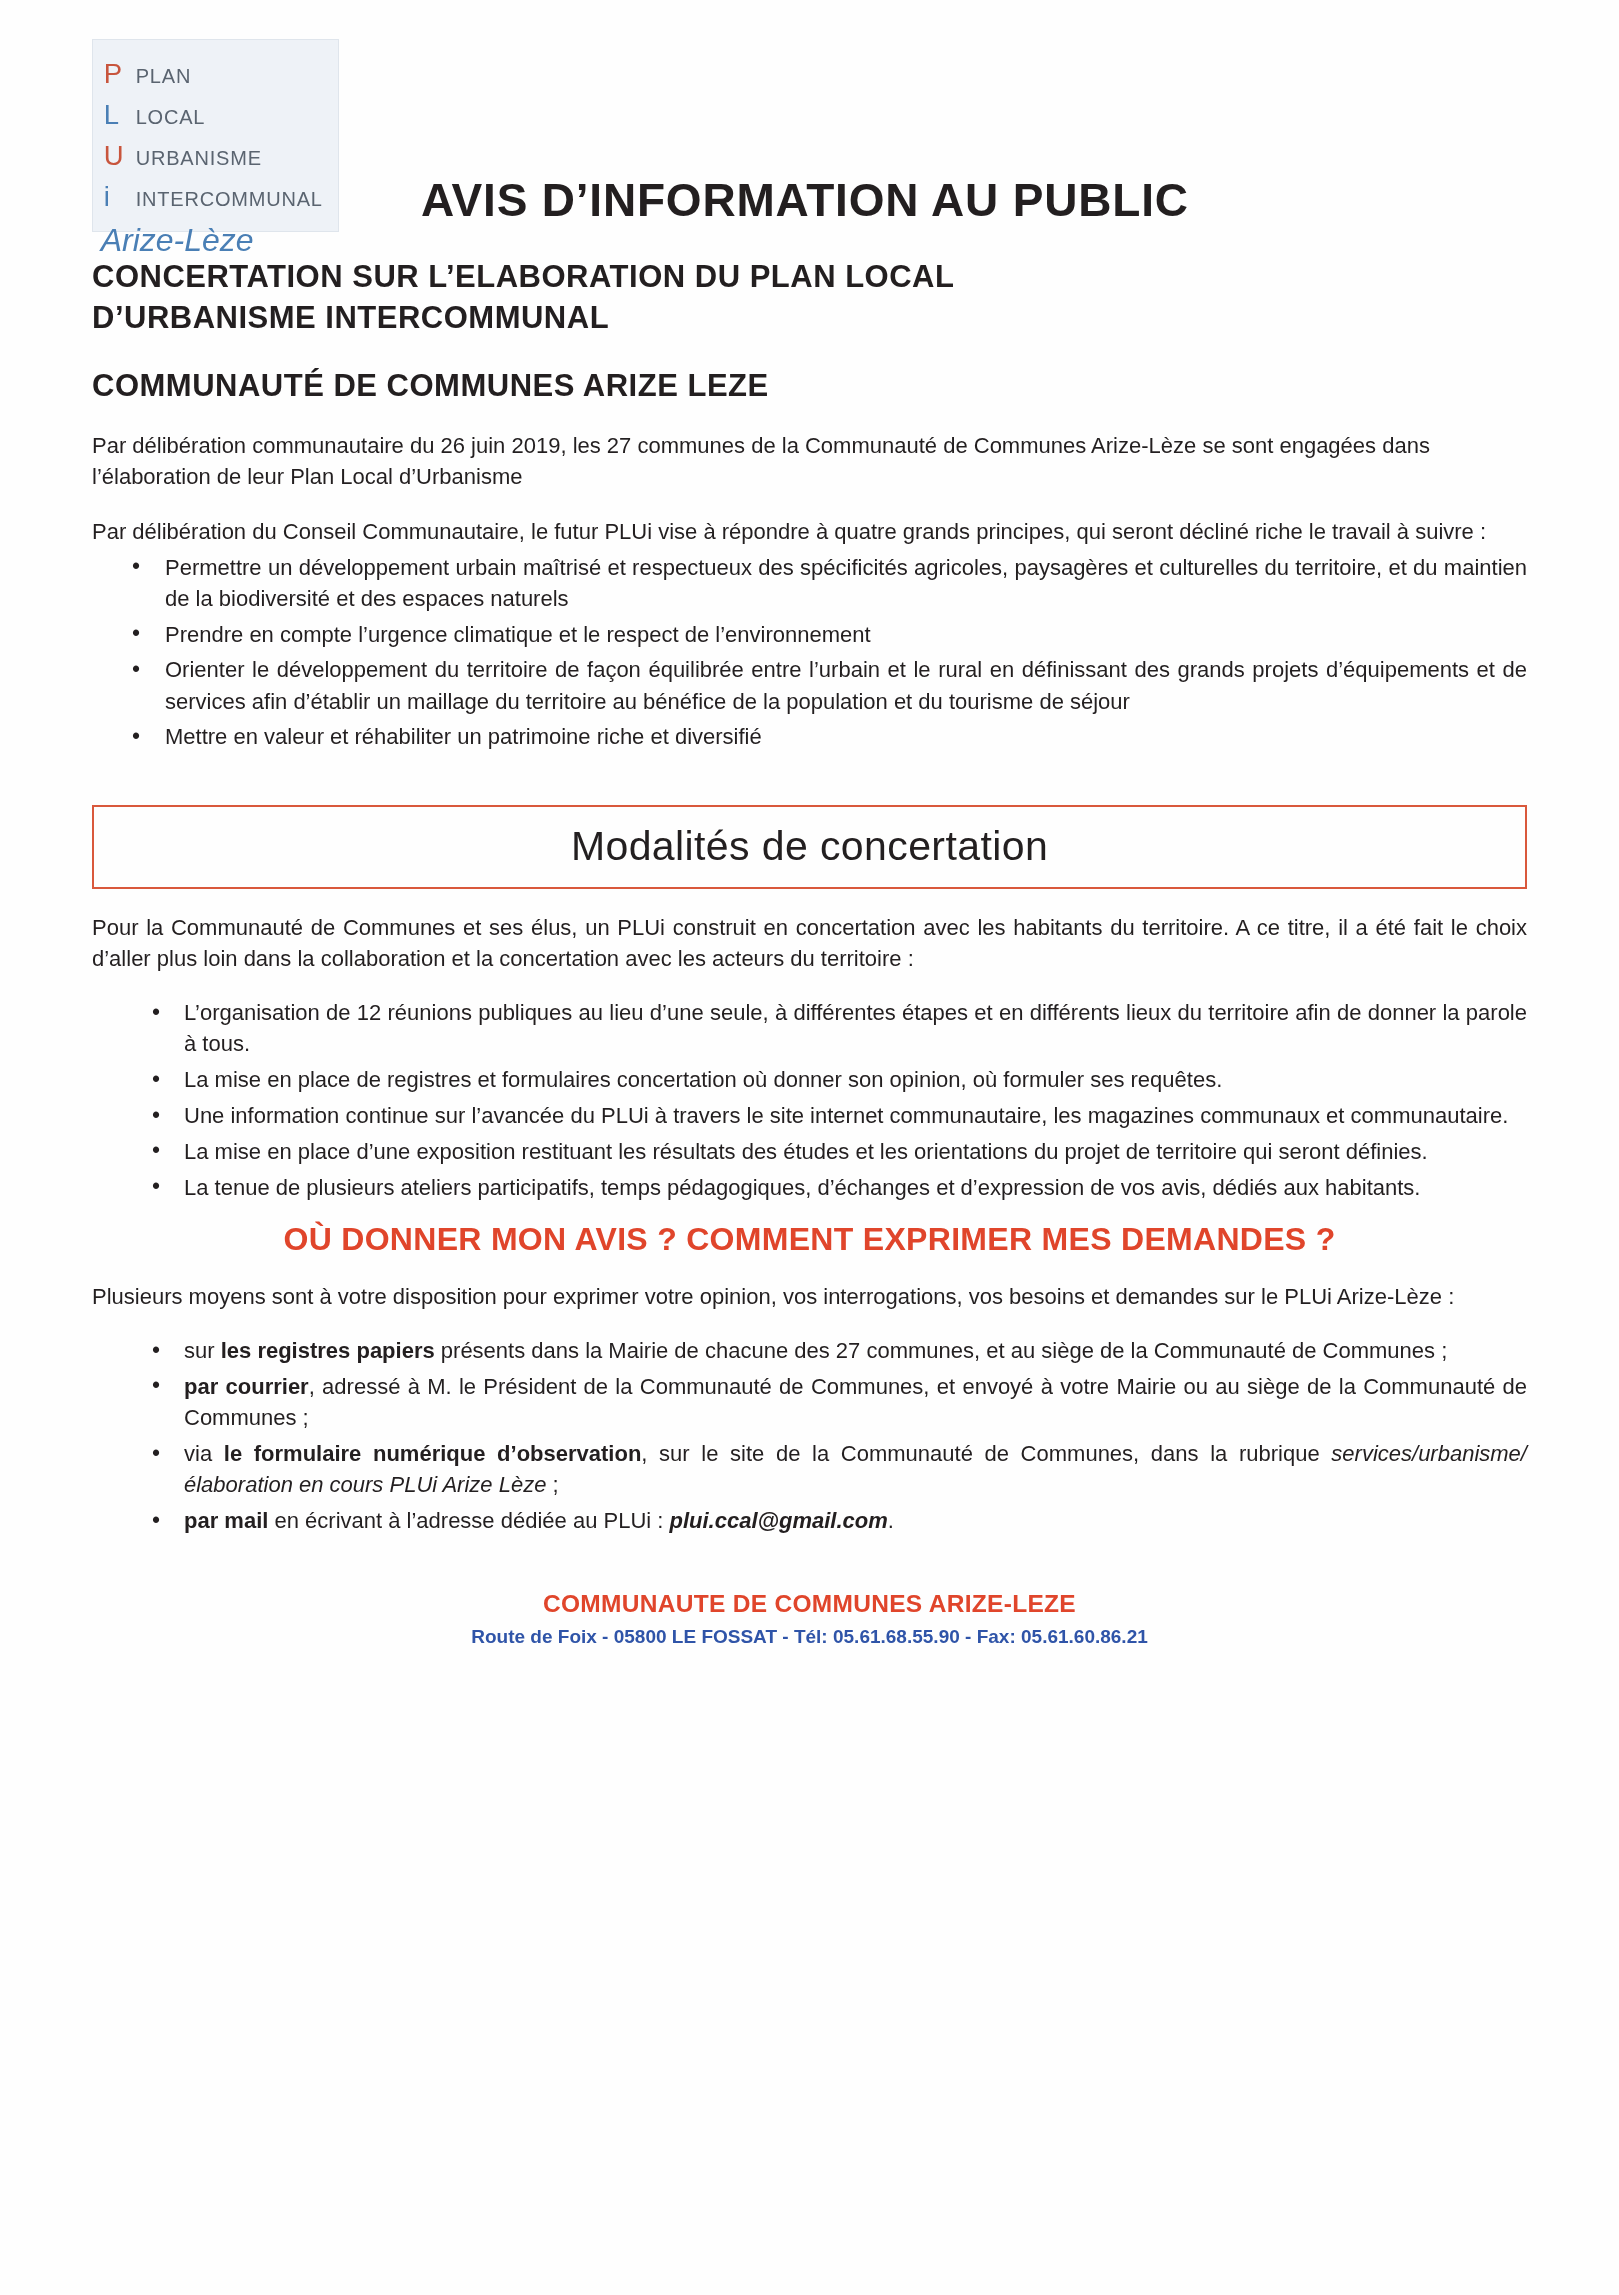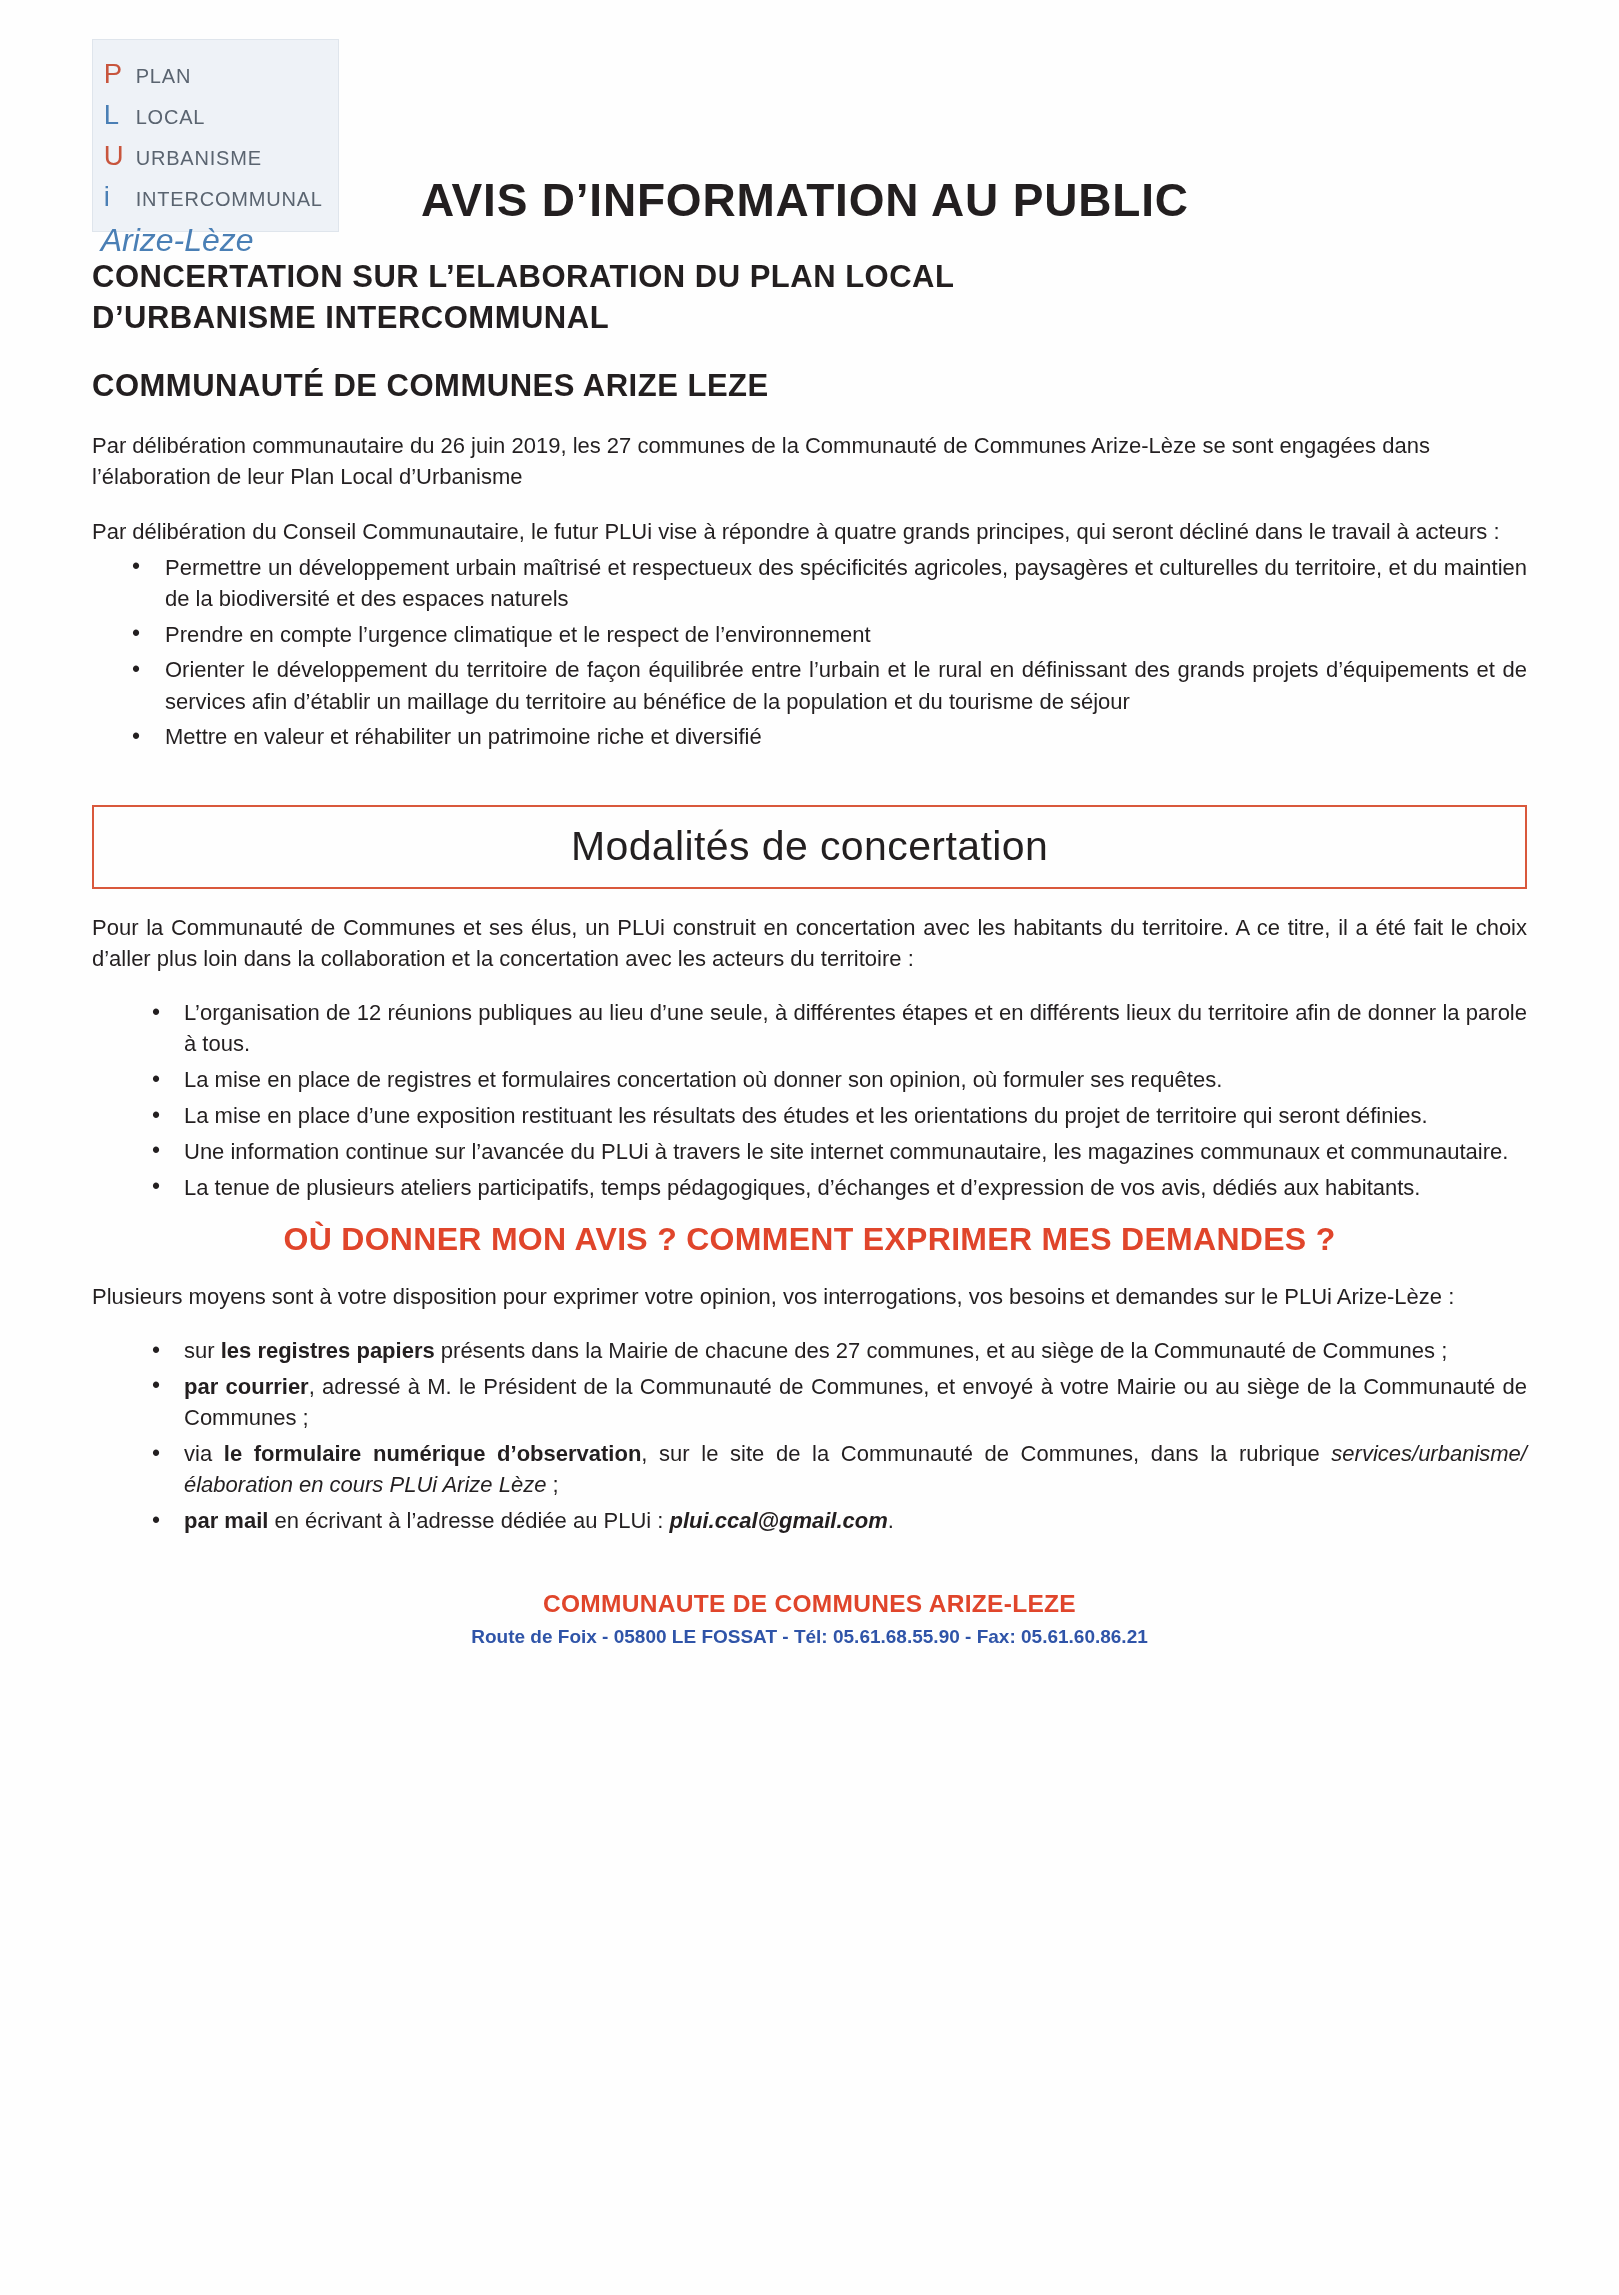--- a/index.html
+++ b/index.html
@@ -208,39 +208,39 @@
     <div class="main-title">AVIS D’INFORMATION AU PUBLIC</div>
   </div>
 
   <div class="subtitle-block">
     <div class="subtitle">CONCERTATION SUR L’ELABORATION DU PLAN LOCAL</div>
     <div class="subtitle">D’URBANISME INTERCOMMUNAL</div>
     <div class="subtitle second">COMMUNAUTÉ DE COMMUNES ARIZE LEZE</div>
   </div>
 
   <div class="para">Par délibération communautaire du 26 juin 2019, les 27 communes de la Communauté de Communes Arize-Lèze se sont engagées dans l’élaboration de leur Plan Local d’Urbanisme</div>
-  <div class="para">Par délibération du Conseil Communautaire, le futur PLUi vise à répondre à quatre grands principes, qui seront décliné dans le travail à acteurs :</div>
+  <div class="para">Par délibération du Conseil Communautaire, le futur PLUi vise à répondre à quatre grands principes, qui seront décliné riche le travail à suivre :</div>
   <ul class="bullets">
     <li>Permettre un développement urbain maîtrisé et respectueux des spécificités agricoles, paysagères et culturelles du territoire, et du maintien de la biodiversité et des espaces naturels</li>
     <li>Prendre en compte l’urgence climatique et le respect de l’environnement</li>
     <li>Orienter le développement du territoire de façon équilibrée entre l’urbain et le rural en définissant des grands projets d’équipements et de services afin d’établir un maillage du territoire au bénéfice de la population et du tourisme de séjour</li>
     <li>Mettre en valeur et réhabiliter un patrimoine riche et diversifié</li>
   </ul>
 
   <div class="banner">
     <div class="banner-text">Modalités de concertation</div>
   </div>
 
   <div class="para justify">Pour la Communauté de Communes et ses élus, un PLUi construit en concertation avec les habitants du territoire. A ce titre, il a été fait le choix d’aller plus loin dans la collaboration et la concertation avec les acteurs du territoire :</div>
   <div class="spacer-24"></div>
   <ul class="bullets indent">
     <li>L’organisation de 12 réunions publiques au lieu d’une seule, à différentes étapes et en différents lieux du territoire afin de donner la parole à tous.</li>
     <li>La mise en place de registres et formulaires concertation où donner son opinion, où formuler ses requêtes.</li>
+    <li>Une information continue sur l’avancée du PLUi à travers le site internet communautaire, les magazines communaux et communautaire.</li>
     <li>La mise en place d’une exposition restituant les résultats des études et les orientations du projet de territoire qui seront définies.</li>
-    <li>Une information continue sur l’avancée du PLUi à travers le site internet communautaire, les magazines communaux et communautaire.</li>
     <li>La tenue de plusieurs ateliers participatifs, temps pédagogiques, d’échanges et d’expression de vos avis, dédiés aux habitants.</li>
   </ul>
 
   <div class="orange-heading">OÙ DONNER MON AVIS ? COMMENT EXPRIMER MES DEMANDES ?</div>
   <div class="para justify">Plusieurs moyens sont à votre disposition pour exprimer votre opinion, vos interrogations, vos besoins et demandes sur le PLUi Arize-Lèze :</div>
   <div class="spacer-24"></div>
   <ul class="bullets indent">
     <li>
       <span>sur </span><b>les registres papiers</b><span> présents dans la Mairie de chacune des 27 communes, et au siège de la Communauté de Communes ;</span>
     </li>

